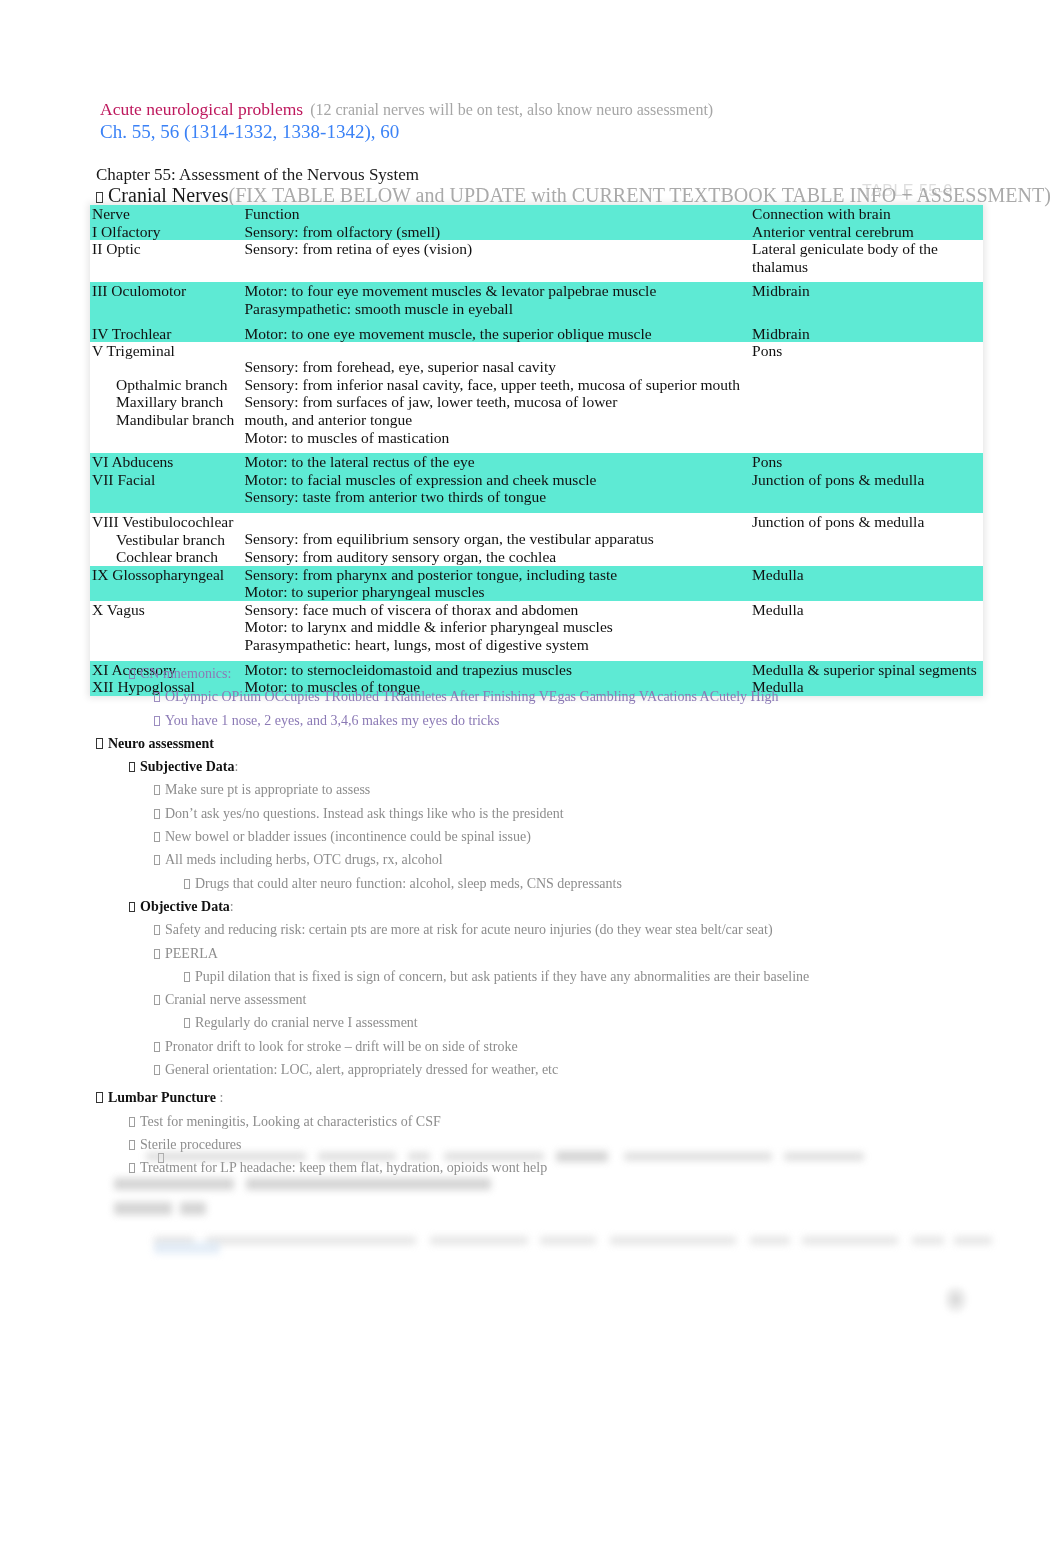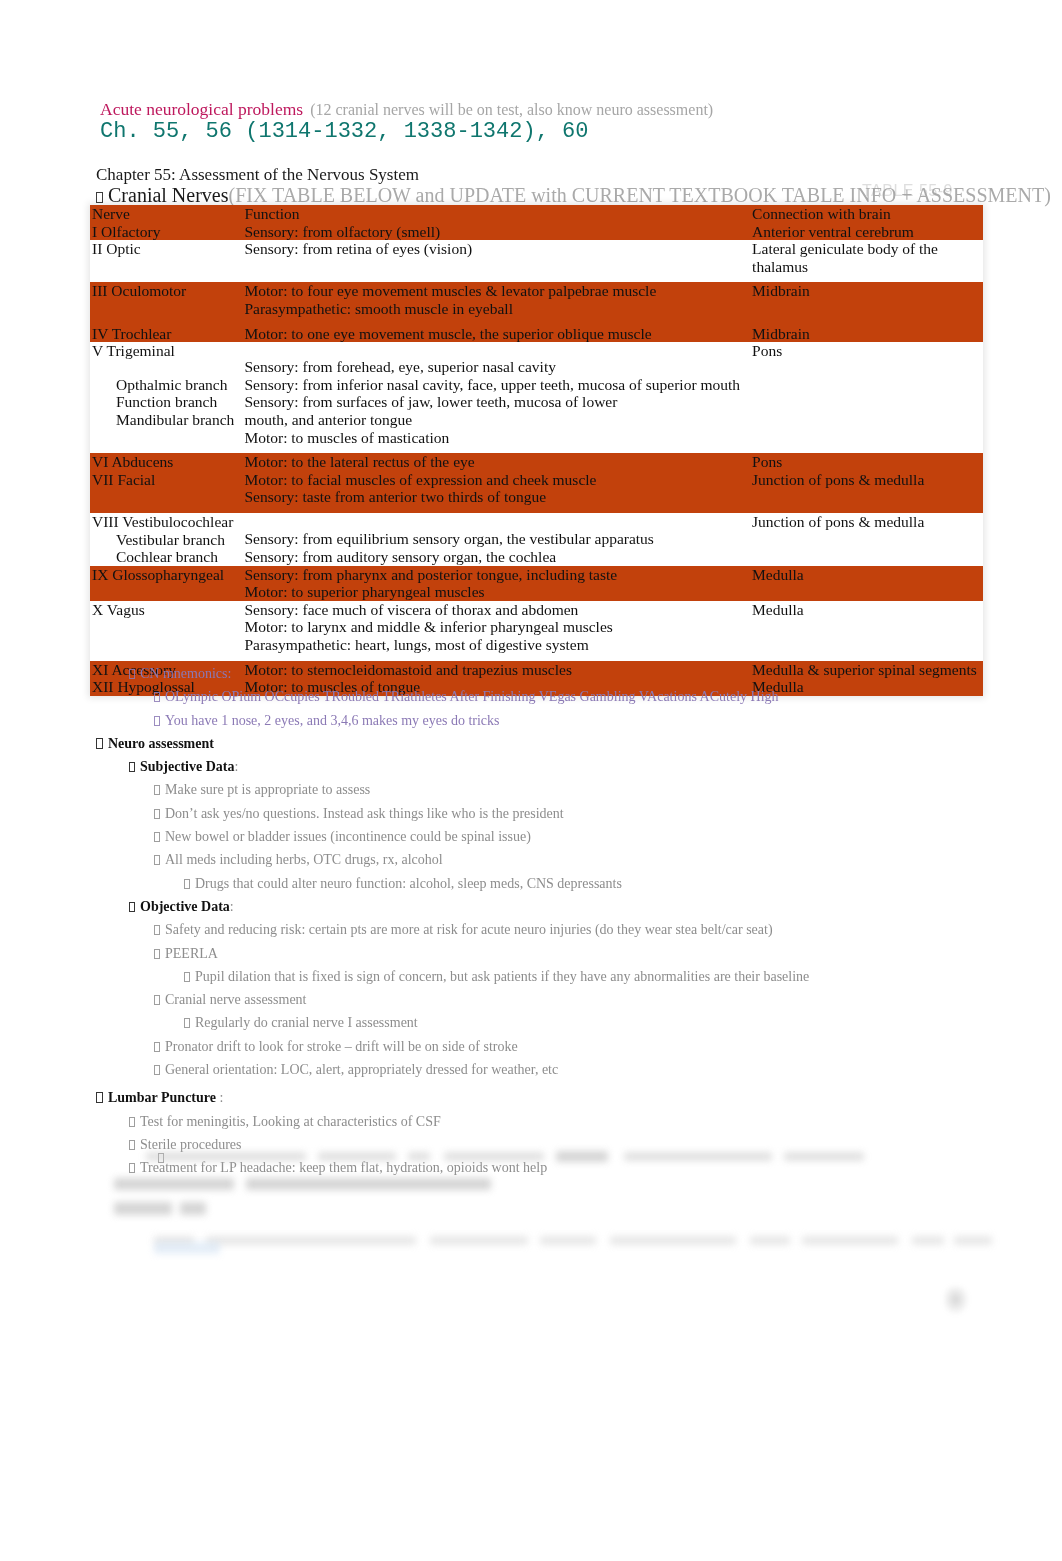--- a/index.html
+++ b/index.html
@@ -36,24 +36,23 @@
     line-height: 22px;
     white-space: nowrap;
   }
   .title-main { color: #be185d; }
   .title-note {
     color: #a6a6a6;
     font-size: 16px;
     padding-left: 7px;
   }
   .sub-line {
-    font-size: 22px;
+    font-size: 19px;
     line-height: 22px;
-    color: #0f766e;
-    font-family: Liberation Mono, monospace;
+    color: #3b82f6;
   }
 
   .chapter-block {
     position: absolute;
     left: 96px;
     top: 164px;
     width: 900px;
   }
   .chapter-line {
     font-size: 17px;
@@ -101,21 +100,21 @@
     box-shadow: 0 0 7px 2px rgba(0,0,0,0.10);
   }
   .cn-table td {
     vertical-align: top;
     padding: 0 6px 0 0;
     font-size: 15.5px;
     line-height: 17.6px;
     color: #111;
     border: none;
   }
-  .cn-table tr.shade td { background: #c2410c; }
+  .cn-table tr.shade td { background: #5eead4; }
   .cn-table tr.plain td { background: #ffffff; }
   .col-nerve { width: 163px; padding-left: 2px !important; }
   .col-func  { width: 490px; padding-left: 4px !important;
                border-left: 1px solid #e9e9e9; }
   .col-conn  { width: 237px; padding-left: 6px !important;
                border-left: 1px solid #e9e9e9; }
   .cell-line { display: block; white-space: nowrap; }
   .cell-line.wrap { white-space: normal; }
   .indent1 { padding-left: 24px; }
   .spacer-row td { height: 7px; font-size: 0; line-height: 0; }
@@ -279,21 +278,21 @@
           <td class="col-conn">
             <span class="cell-line">Midbrain</span>
           </td>
         </tr>
 
         <tr class="plain">
           <td class="col-nerve">
             <span class="cell-line">V Trigeminal</span>
             <span class="cell-line" style="height:16px"></span>
             <span class="cell-line indent1">Opthalmic branch</span>
-            <span class="cell-line indent1">Function branch</span>
+            <span class="cell-line indent1">Maxillary branch</span>
             <span class="cell-line indent1">Mandibular branch</span>
           </td>
           <td class="col-func">
             <span class="cell-line" style="height:16px"></span>
             <span class="cell-line">Sensory: from forehead, eye, superior nasal cavity</span>
             <span class="cell-line">Sensory: from inferior nasal cavity, face, upper teeth, mucosa of superior mouth</span>
             <span class="cell-line wrap" style="width:390px">Sensory: from surfaces of jaw, lower teeth, mucosa of lower mouth, and anterior tongue</span>
             <span class="cell-line">Motor: to muscles of mastication</span>
           </td>
           <td class="col-conn">

